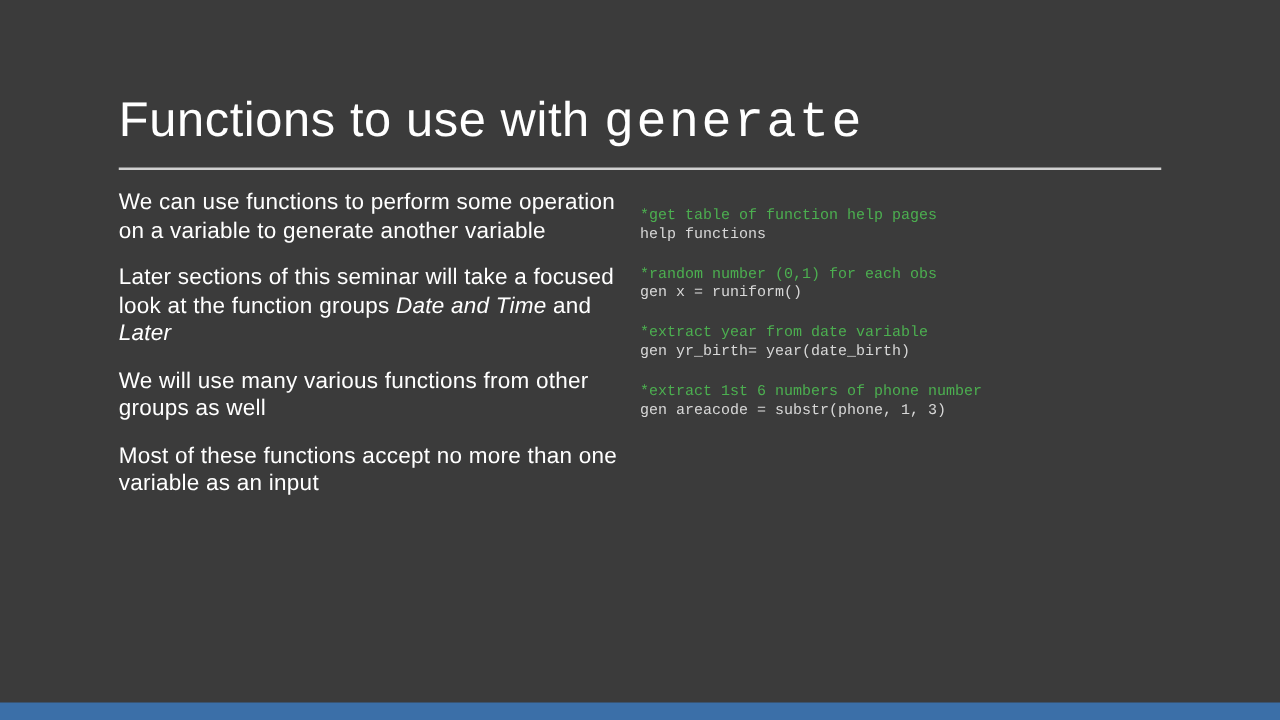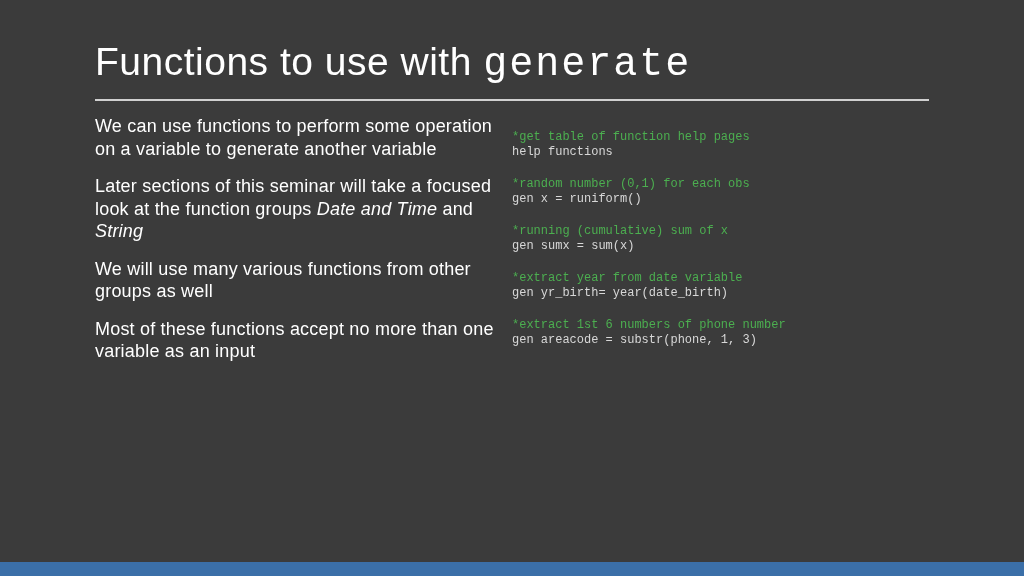--- a/index.html
+++ b/index.html
@@ -7,21 +7,21 @@
     padding: 0;
     width: 1024px;
     height: 576px;
     background: #3b3b3b;
     font-family: "Segoe UI", "Helvetica Neue", Arial, sans-serif;
     color: #ffffff;
     overflow: hidden;
     position: relative;
   }
   .slide {
-    padding: 39px 95px 0 95px;
+    padding: 74px 95px 0 95px;
     box-sizing: border-box;
   }
   .title {
     font-size: 39px;
     font-weight: 400;
     letter-spacing: 0.5px;
     margin: 0 0 10px 0;
     line-height: 1.2;
   }
   .title .mono {
@@ -84,31 +84,30 @@
   <h1 class="title">
     <span>Functions to use with </span><span class="mono">generate</span>
   </h1>
   <hr class="rule">
 
   <div class="columns">
 
     <div class="left">
       <p>We can use functions to perform some operation on a variable to generate another variable</p>
       <p>
-        <span>Later sections of this seminar will take a focused look at the function groups </span><em>Date and Time</em><span> and </span><em>String</em>
+        <span>Later sections of this seminar will take a focused look at the function groups </span><em>Date and Time</em><span> and </span><em>Later</em>
       </p>
       <p>We will use many various functions from other groups as well</p>
       <p>Most of these functions accept no more than one variable as an input</p>
     </div>
 
     <div class="right">
 <div class="block"><span class="comment">*get table of function help pages</span>
 <span class="code">help functions</span></div><div class="block"><span class="comment">*random number (0,1) for each obs</span>
-<span class="code">gen x = runiform()</span></div><div class="block"><span class="comment">*running (cumulative) sum of x</span>
-<span class="code">gen sumx = sum(x)</span></div><div class="block"><span class="comment">*extract year from date variable</span>
+<span class="code">gen x = runiform()</span></div><div class="block"><span class="comment">*extract year from date variable</span>
 <span class="code">gen yr_birth= year(date_birth)</span></div><div class="block"><span class="comment">*extract 1st 6 numbers of phone number</span>
 <span class="code">gen areacode = substr(phone, 1, 3)</span></div>
     </div>
 
   </div>
 </div>
 
 <div class="footer-bar"></div>
 
 </body></html>

